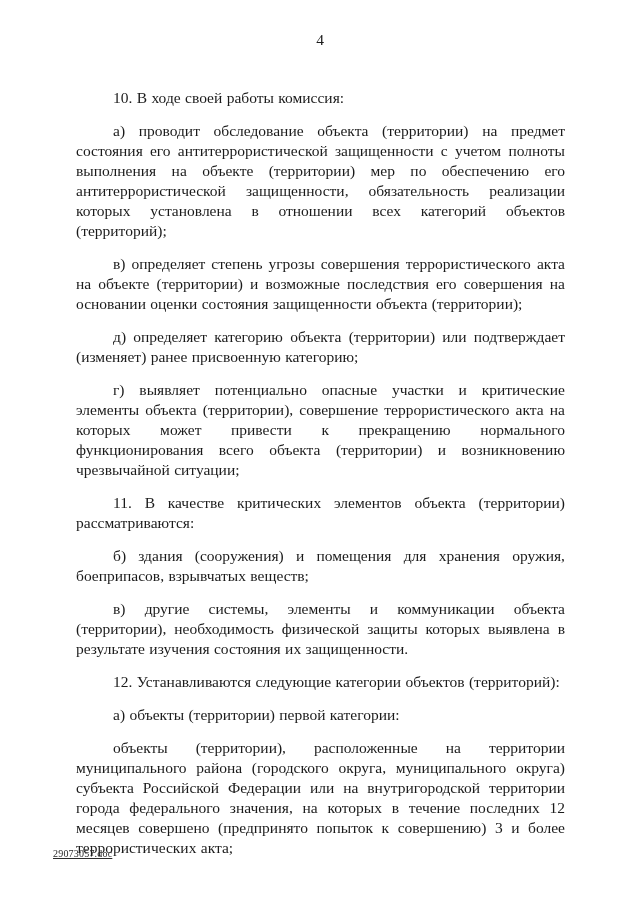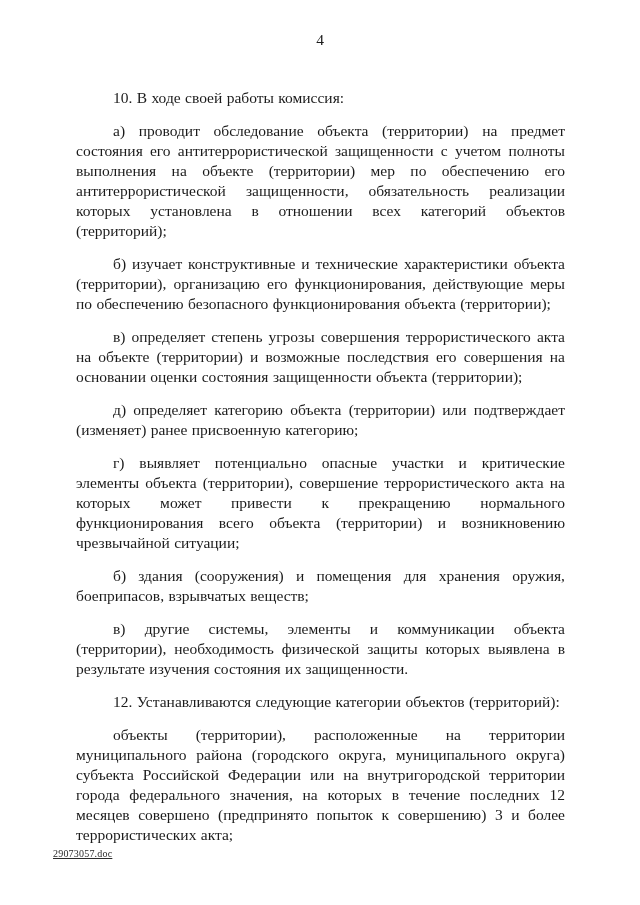--- a/index.html
+++ b/index.html
@@ -55,25 +55,26 @@
 </head>
 <body>
 
 <div class="page">
 
   <div class="page-number">4</div>
 
   <div class="content">
     <p>10. В ходе своей работы комиссия:</p>
     <p>а) проводит обследование объекта (территории) на предмет состояния его антитеррористической защищенности с учетом полноты выполнения на объекте (территории) мер по обеспечению его антитеррористической защищенности, обязательность реализации которых установлена в отношении всех категорий объектов (территорий);</p>
-    <p>б) изучает конструктивные и технические характеристики объекта (территории), организацию его функционирования, действующие меры по обеспечению безопасного функционирования объекта (территории);</p>
     <p>в) определяет степень угрозы совершения террористического акта на объекте (территории) и возможные последствия его совершения на основании оценки состояния защищенности объекта (территории);</p>
     <p>д) определяет категорию объекта (территории) или подтверждает (изменяет) ранее присвоенную категорию;</p>
     <p>г) выявляет потенциально опасные участки и критические элементы объекта (территории), совершение террористического акта на которых может привести к прекращению нормального функционирования всего объекта (территории) и возникновению чрезвычайной ситуации;</p>
+    <p>11. В качестве критических элементов объекта (территории) рассматриваются:</p>
     <p>б) здания (сооружения) и помещения для хранения оружия, боеприпасов, взрывчатых веществ;</p>
     <p>в) другие системы, элементы и коммуникации объекта (территории), необходимость физической защиты которых выявлена в результате изучения состояния их защищенности.</p>
     <p>12. Устанавливаются следующие категории объектов (территорий):</p>
+    <p>а) объекты (территории) первой категории:</p>
     <p>объекты (территории), расположенные на территории муниципального района (городского округа, муниципального округа) субъекта Российской Федерации или на внутригородской территории города федерального значения, на которых в течение последних 12 месяцев совершено (предпринято попыток к совершению) 3 и более террористических акта;</p>
   </div>
 
   <div class="footer">29073057.doc</div>
 
 </div>
 
 </body></html>

